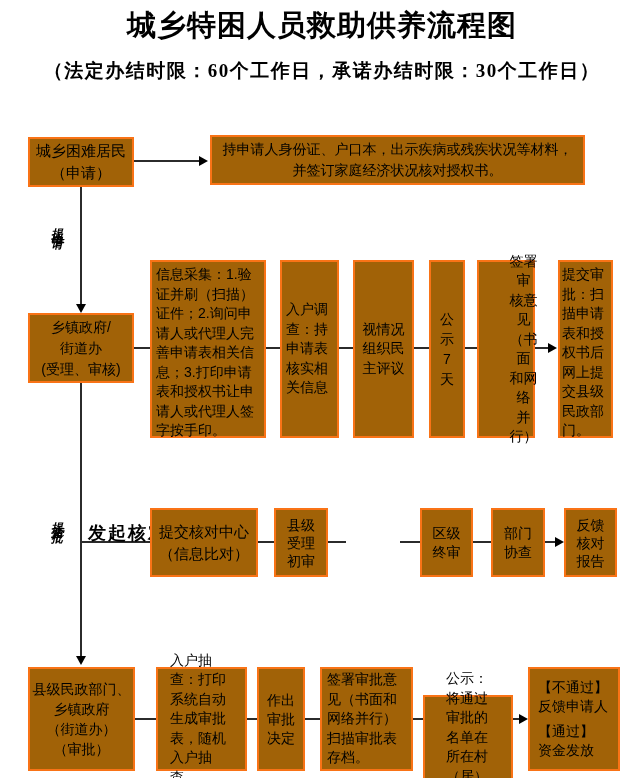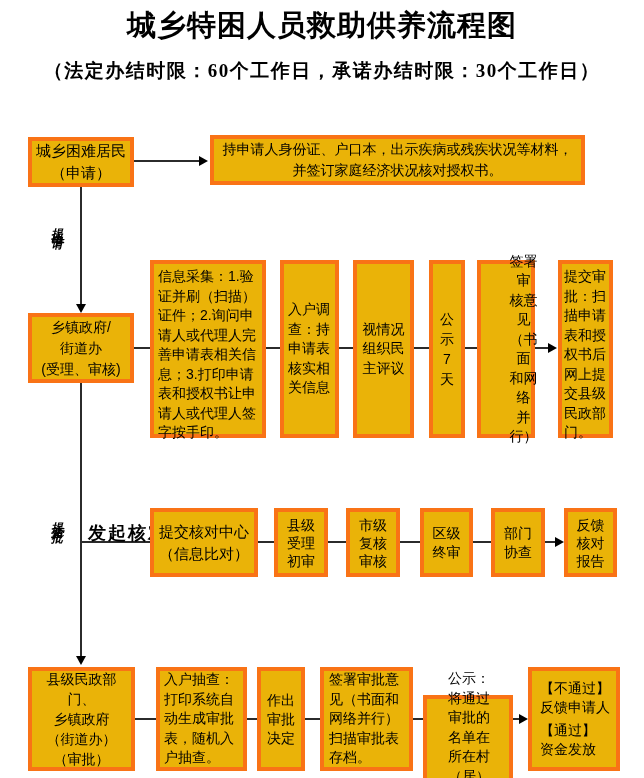--- a/index.html
+++ b/index.html
@@ -10,21 +10,21 @@
   .title{
     position:absolute;left:0;top:6px;width:644px;text-align:center;
     font-size:29px;font-weight:bold;letter-spacing:1px;white-space:nowrap;
   }
   .subtitle{
     position:absolute;left:0;top:58px;width:644px;text-align:center;
     font-family:"Liberation Serif","DejaVu Serif",serif;
     font-size:19px;font-weight:600;letter-spacing:1.5px;white-space:nowrap;
   }
   .box{
-    position:absolute;border:4px solid #f97316;background:#eab308;box-sizing:border-box;
+    position:absolute;border:2px solid #f97316;background:#a16207;box-sizing:border-box;
     display:flex;align-items:center;justify-content:center;
     text-align:center;white-space:pre-line;font-size:14px;line-height:1.38;
   }
   .f15{font-size:15px;line-height:1.45;}
   .tl{align-items:flex-start;justify-content:flex-start;text-align:left;}
   .al{justify-content:flex-start;text-align:left;}
   .lh-tall{line-height:19.5px;}
   .hline{position:absolute;height:2px;background:#2b2b2b;}
   .vline{position:absolute;width:2px;background:#2b2b2b;}
   .arr-r{position:absolute;width:0;height:0;border-top:5px solid transparent;
@@ -103,23 +103,20 @@
 
   <div class="box f15" style="left:150px;top:508px;width:108px;height:69px;">提交核对中心
 （信息比对）</div>
   <div class="hline" style="left:258px;top:541px;width:16px;"></div>
 
   <div class="box" style="left:274px;top:508px;width:54px;height:69px;line-height:18px;">县级
 受理
 初审</div>
   <div class="hline" style="left:328px;top:541px;width:18px;"></div>
 
-  <div class="box" style="left:346px;top:508px;width:54px;height:69px;line-height:18px;">市级
-复核
-审核</div>
   <div class="hline" style="left:400px;top:541px;width:20px;"></div>
 
   <div class="box" style="left:420px;top:508px;width:53px;height:69px;line-height:19px;">区级
 终审</div>
   <div class="hline" style="left:473px;top:541px;width:18px;"></div>
 
   <div class="box" style="left:491px;top:508px;width:54px;height:69px;line-height:19px;">部门
 协查</div>
   <div class="hline" style="left:545px;top:541px;width:11px;"></div>
   <div class="arr-r" style="left:555px;top:537px;"></div>
@@ -127,21 +124,21 @@
   <div class="box" style="left:28px;top:667px;width:107px;height:104px;line-height:20px;padding:0 1px;">县级民政部门、
 乡镇政府
 （街道办）
 （审批）</div>
 
   <div class="box" style="left:564px;top:508px;width:53px;height:69px;line-height:18px;">反馈
 核对
 报告</div>
   <div class="hline" style="left:135px;top:718px;width:21px;"></div>
 
-  <div class="box al lh-tall" style="left:156px;top:667px;width:91px;height:104px;padding:0 4px;">入户抽查：打印系统自动生成审批表，随机入户抽查。</div>
+  <div class="box al lh-tall" style="left:156px;top:667px;width:91px;height:104px;padding:0 12px;">入户抽查：打印系统自动生成审批表，随机入户抽查。</div>
   <div class="hline" style="left:247px;top:718px;width:10px;"></div>
 
   <div class="box" style="left:257px;top:667px;width:48px;height:104px;line-height:19px;">作出
 审批
 决定</div>
   <div class="hline" style="left:305px;top:718px;width:15px;"></div>
 
   <div class="box al lh-tall" style="left:320px;top:667px;width:93px;height:104px;padding:0 5px;">签署审批意见（书面和网络并行）扫描审批表存档。</div>
   <div class="hline" style="left:413px;top:718px;width:10px;"></div>
 

